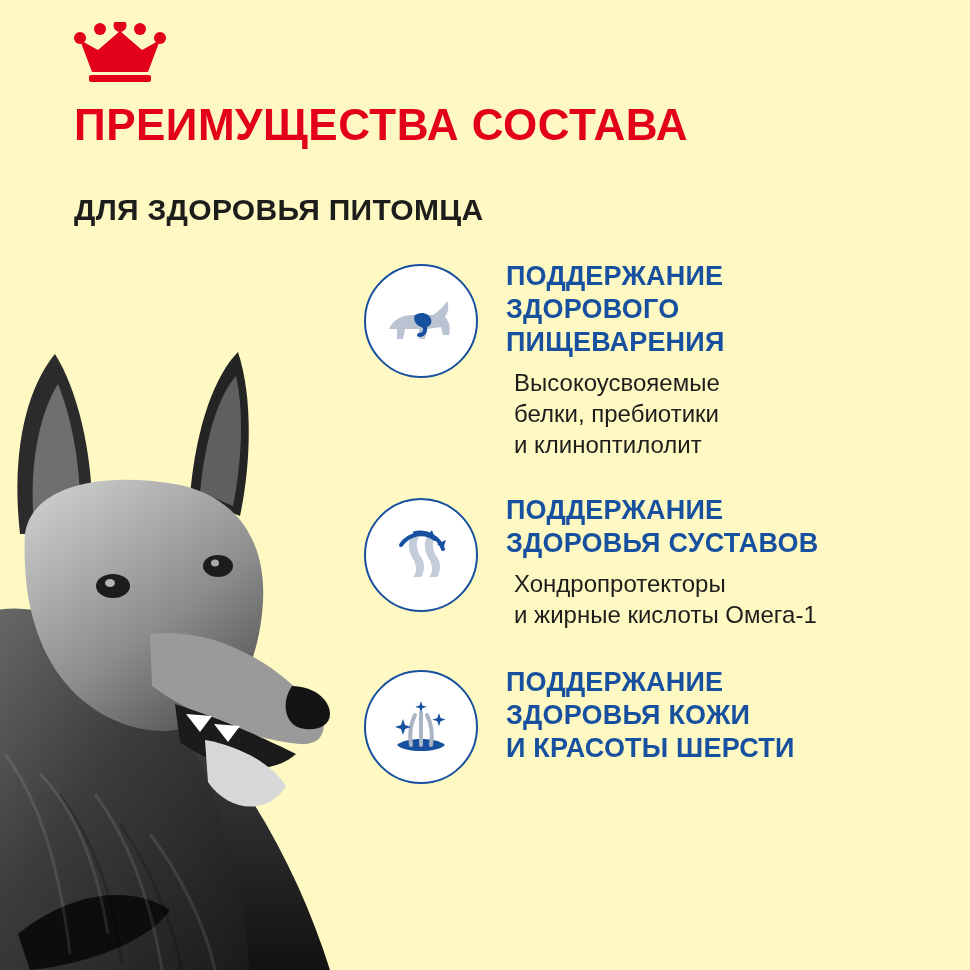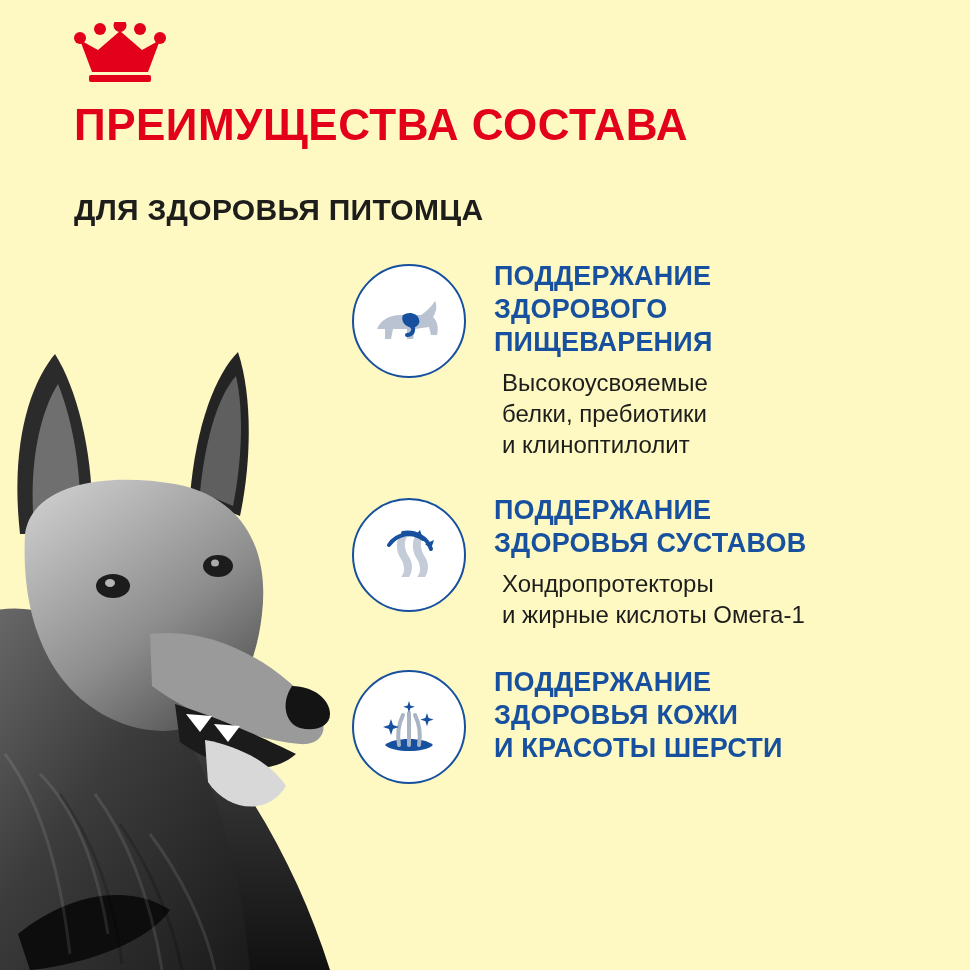--- a/index.html
+++ b/index.html
@@ -59,21 +59,21 @@
     left: 0;
     top: 234px;
     width: 400px;
     height: 736px;
     overflow: hidden;
   }
 
   
   .benefits {
     position: absolute;
-    left: 352px;
+    left: 364px;
     top: 258px;
     width: 600px;
   }
   .benefit {
     position: relative;
     display: flex;
     align-items: flex-start;
     margin-bottom: 18px;
   }
   .benefit-icon {

